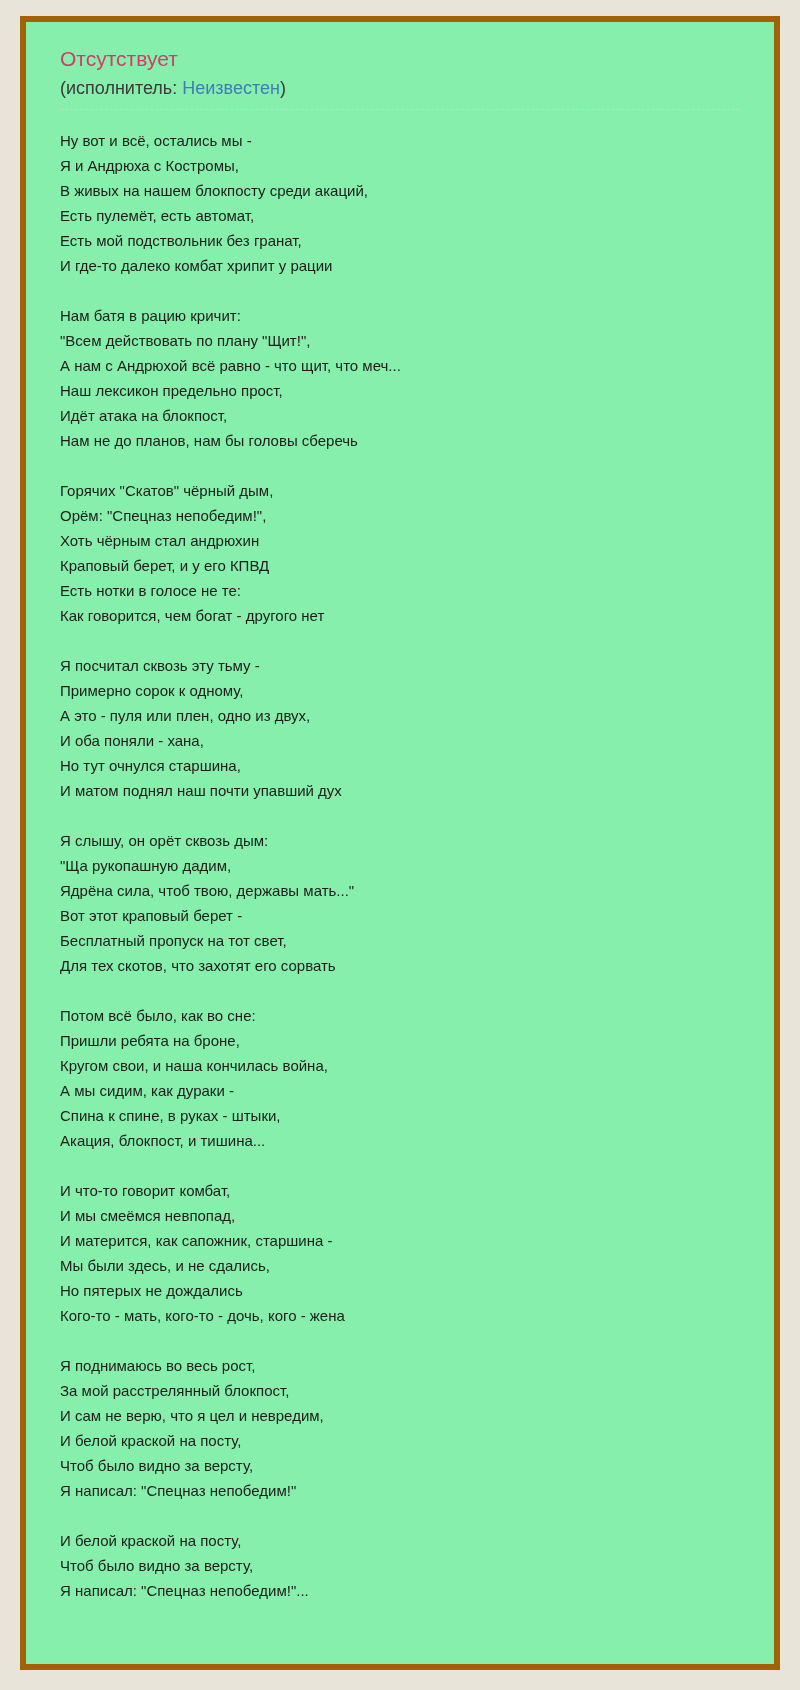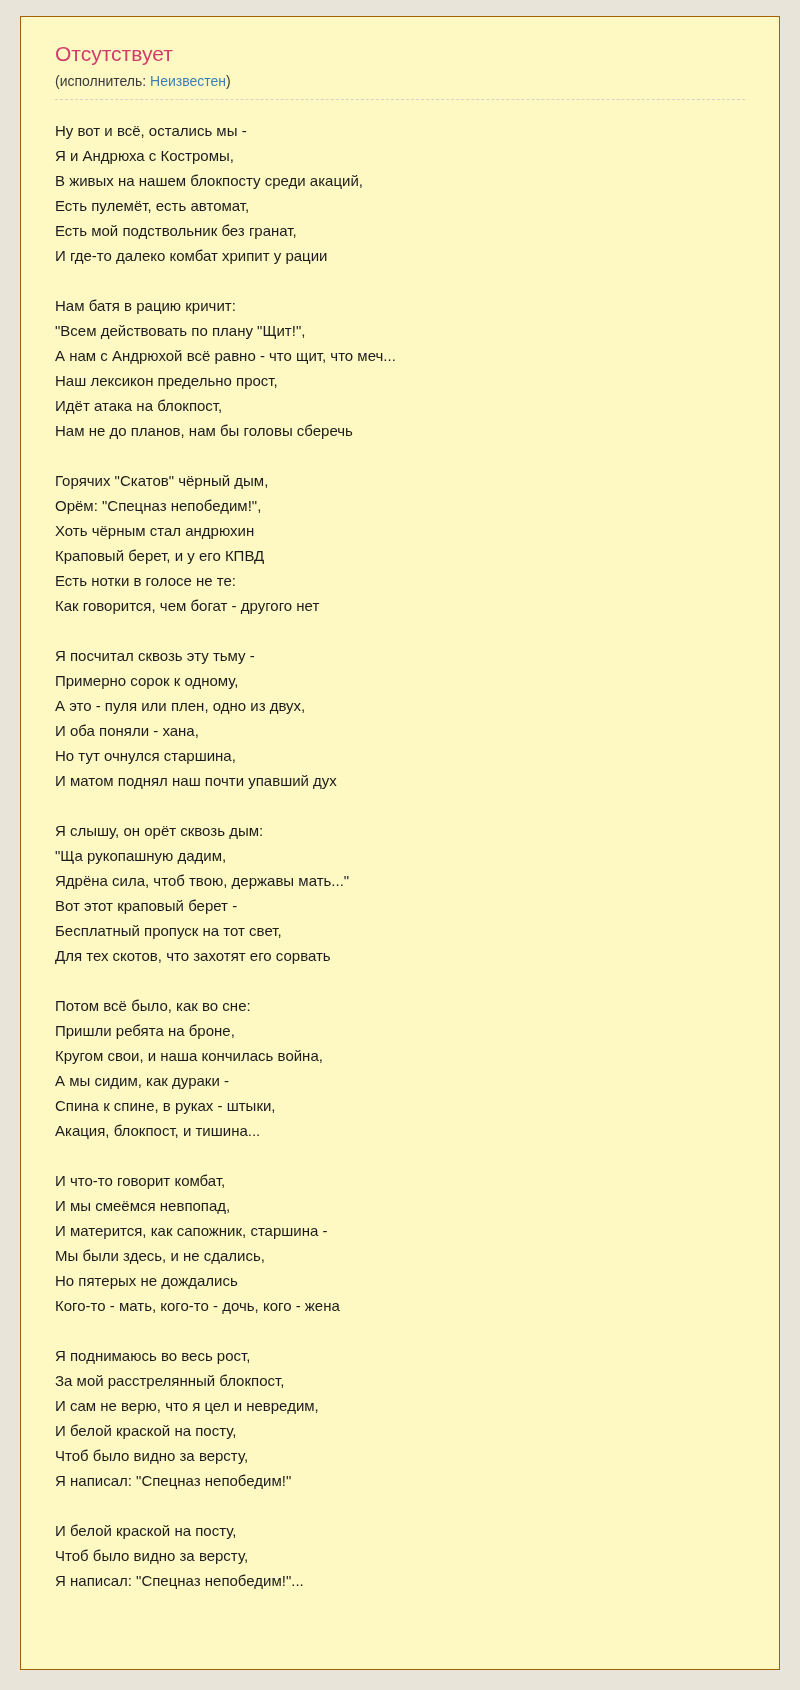--- a/index.html
+++ b/index.html
@@ -16,33 +16,33 @@
     box-sizing: border-box;
     width: 800px;
     min-height: 1690px;
     padding: 16px 20px 20px 20px;
     background: #e8e4da;
   }
   .sheet {
     box-sizing: border-box;
     width: 760px;
     min-height: 1654px;
-    background: #fef9c3;
-    border: 1px solid #a16207;
+    background: #86efac;
+    border: 6px solid #a16207;
     padding: 24px 34px 30px 34px;
   }
   .song-title {
     color: #d23c6a;
     font-size: 21px;
     line-height: 26px;
     margin: 0 0 6px 0;
     font-weight: normal;
   }
   .artist-line {
-    font-size: 14px;
+    font-size: 18px;
     color: #3a3a3a;
     padding-bottom: 10px;
     border-bottom: 1px dashed #d8d2c6;
     margin-bottom: 18px;
   }
   .artist-line .paren {
     color: #3a3a3a;
   }
   .artist-label {
     color: #3a3a3a;

